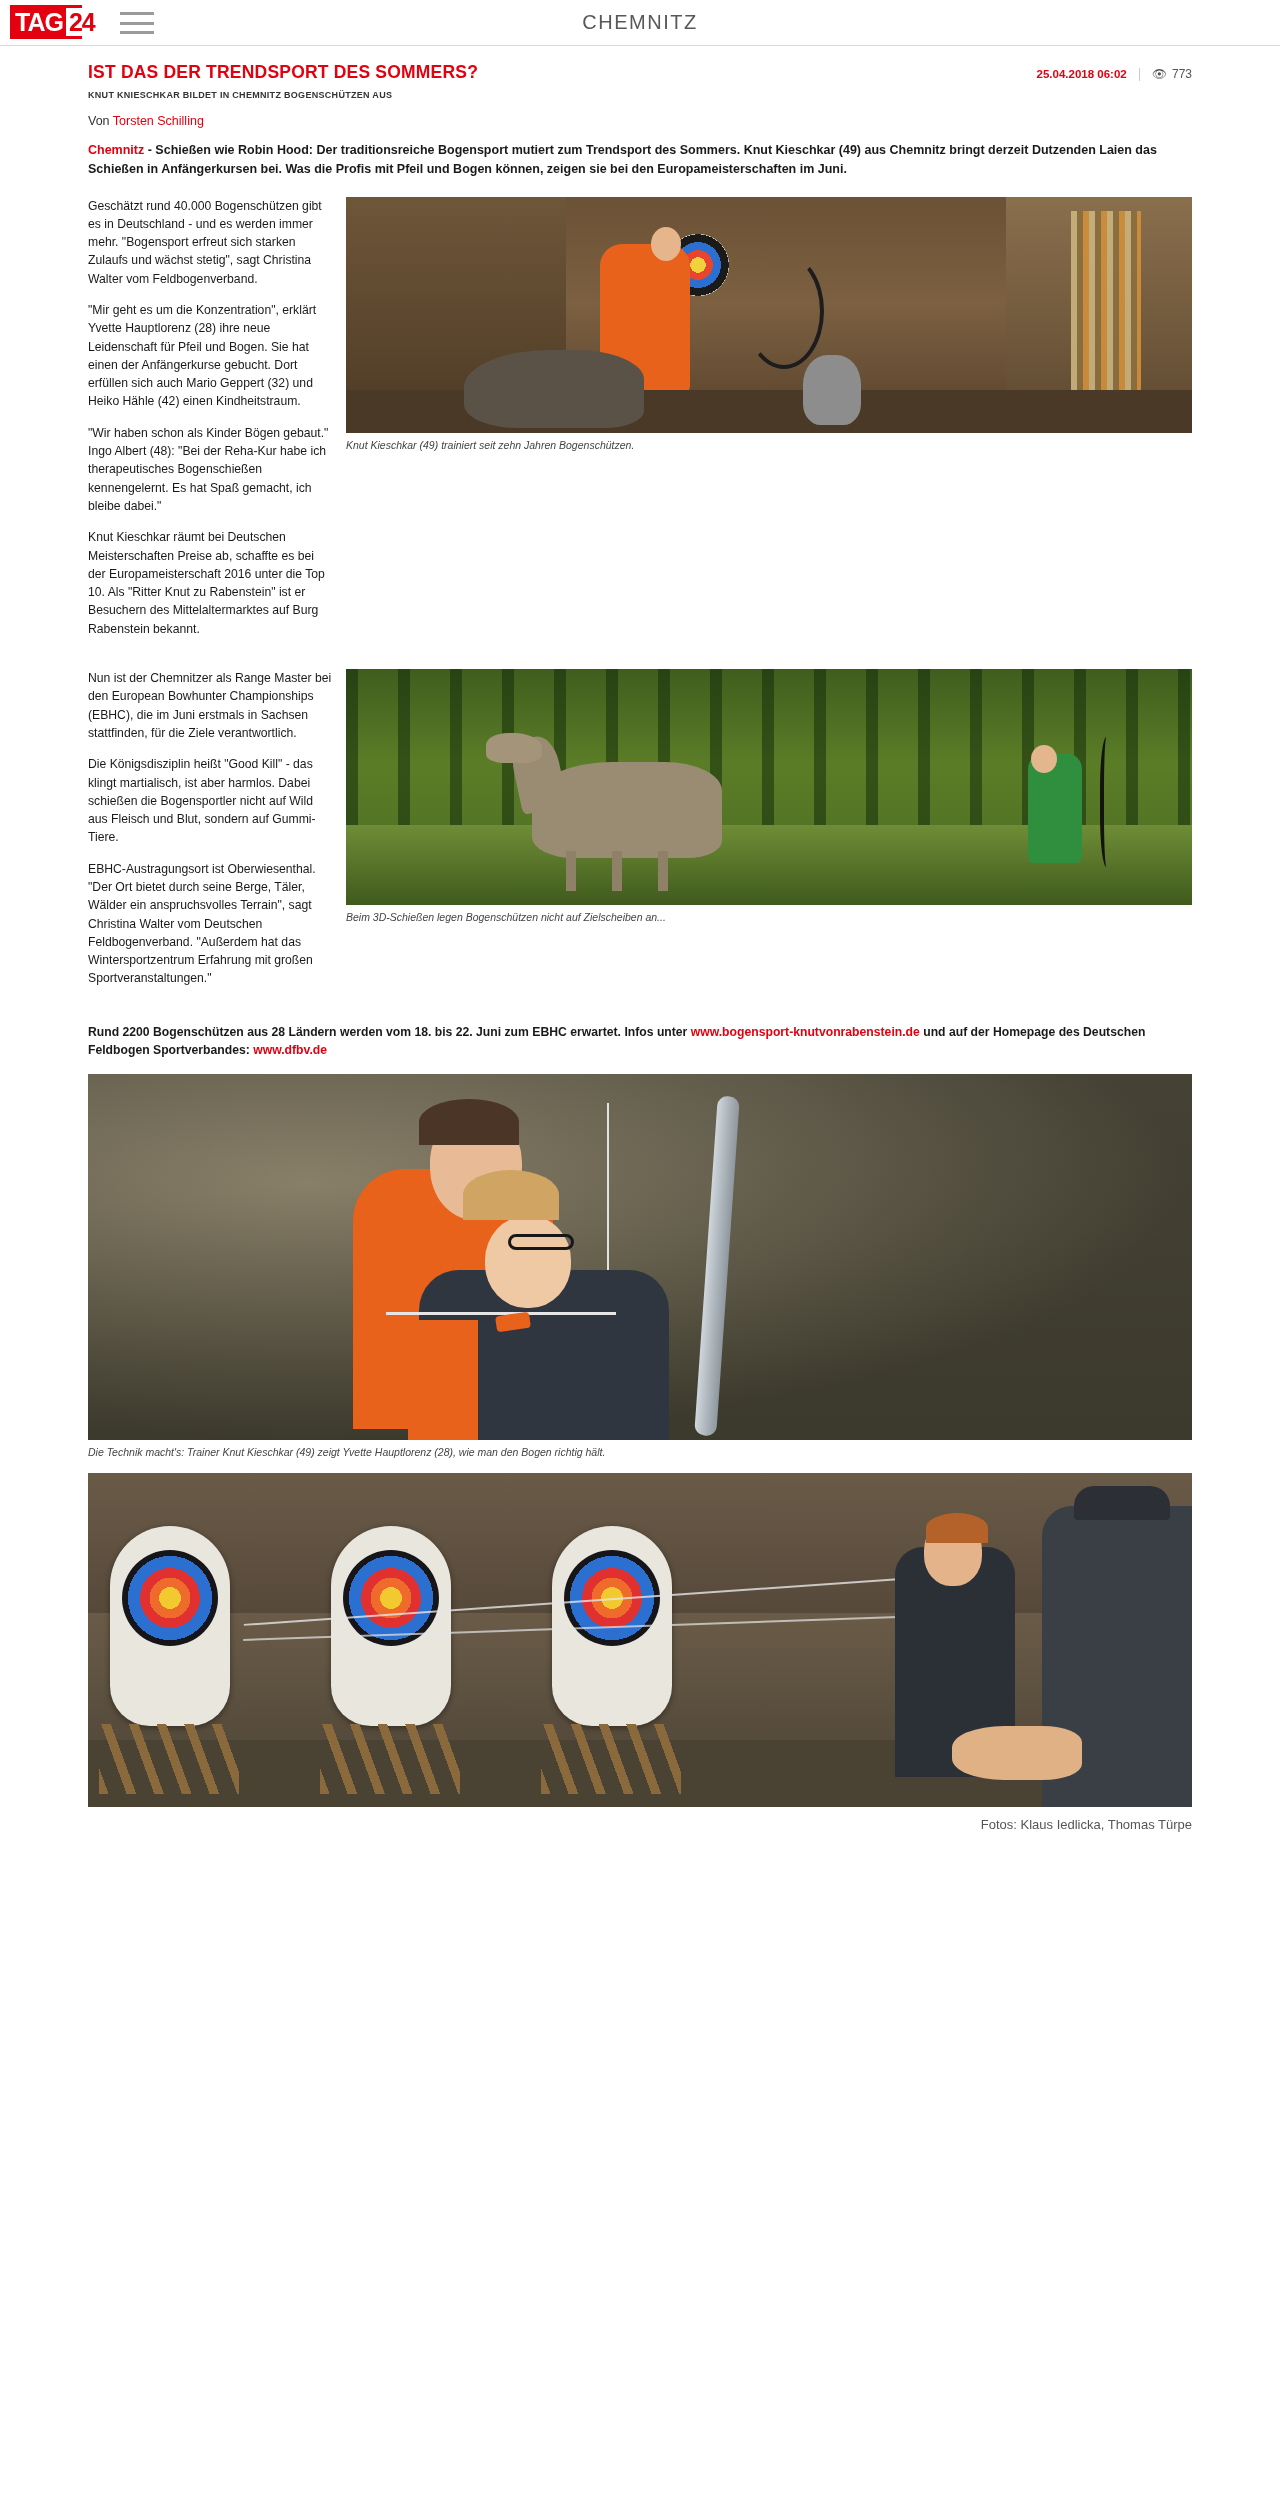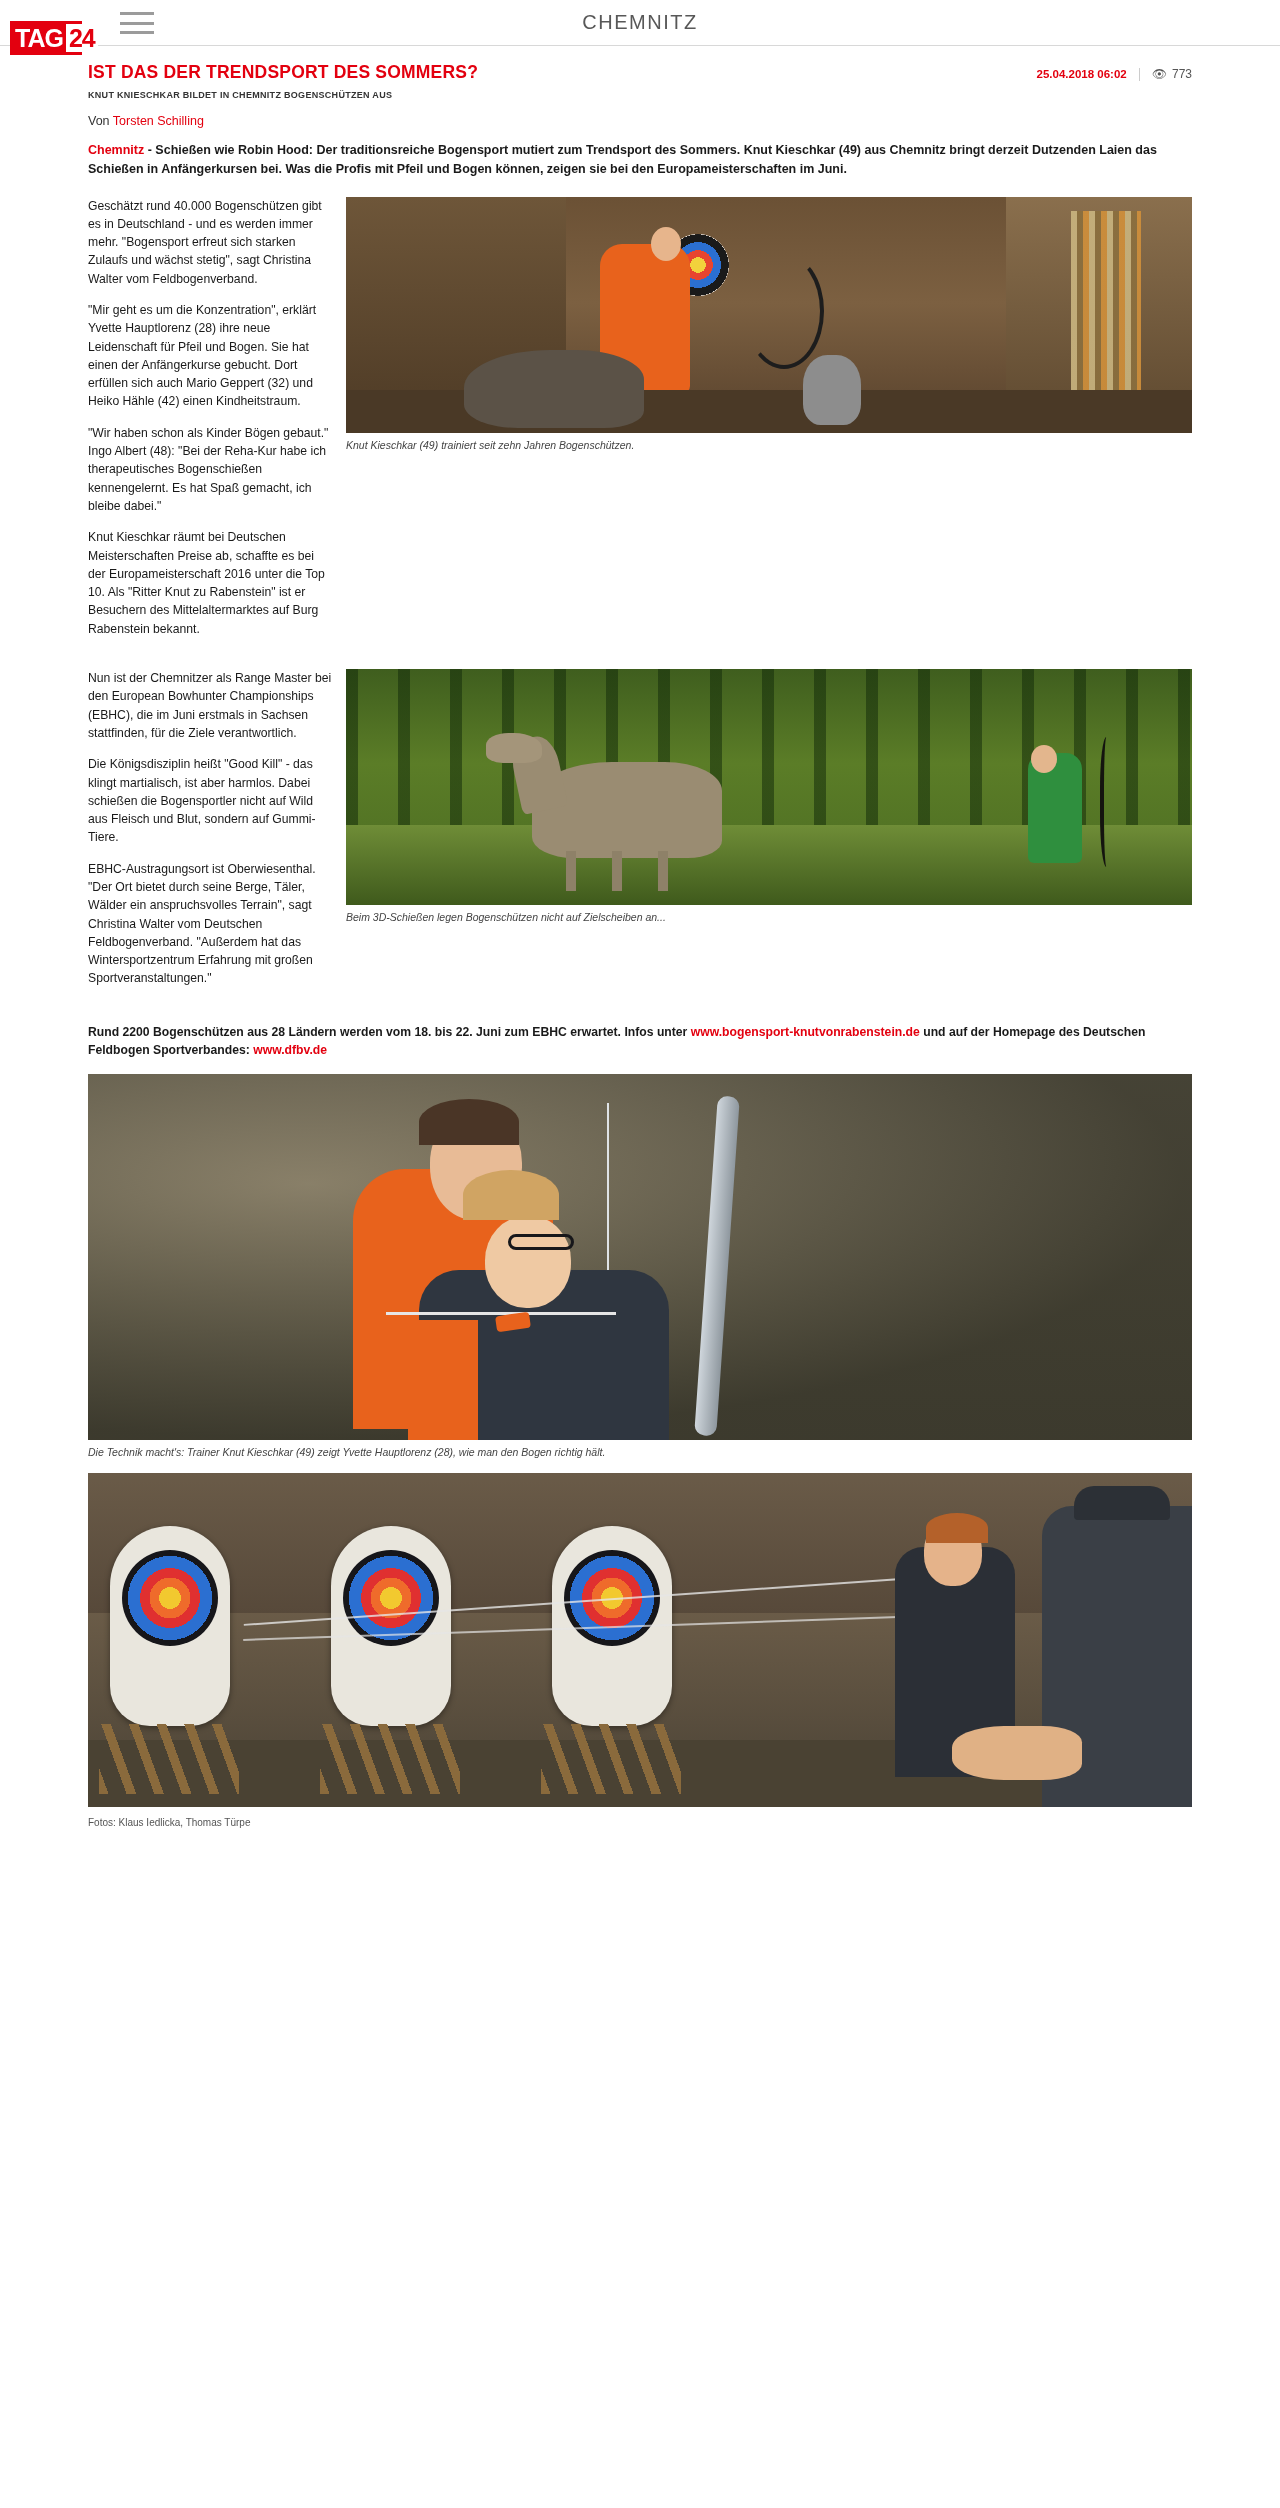--- a/index.html
+++ b/index.html
@@ -23,21 +23,21 @@
   
   .header {
     position: relative;
     height: 46px;
     border-bottom: 1px solid #d8d8d8;
     background: #ffffff;
   }
   .logo {
     position: absolute;
     left: 10px;
-    top: 21px;
+    top: 5px;
     width: 72px;
     height: 34px;
     background: #e3000f;
     color: #ffffff;
     font-weight: bold;
     font-size: 25px;
     letter-spacing: -1px;
     display: flex;
     align-items: center;
     padding-left: 5px;
@@ -195,24 +195,25 @@
     font-size: 12.2px;
     font-weight: bold;
     line-height: 1.52;
     color: #1a1a1a;
   }
   .closing a { color: #e3000f; text-decoration: none; }
 
   .wide-figure { margin-top: 14px; }
   .wide-figure .photo { width: 100%; }
   .credits {
-    font-size: 10px;
+    font-size: 13px;
     color: #555555;
     margin-top: 10px;
     padding-bottom: 14px;
+    text-align: right;
   }
 
   
   .img {
     position: relative;
     background: #6f7a52;
     overflow: hidden;
   }
 
   

